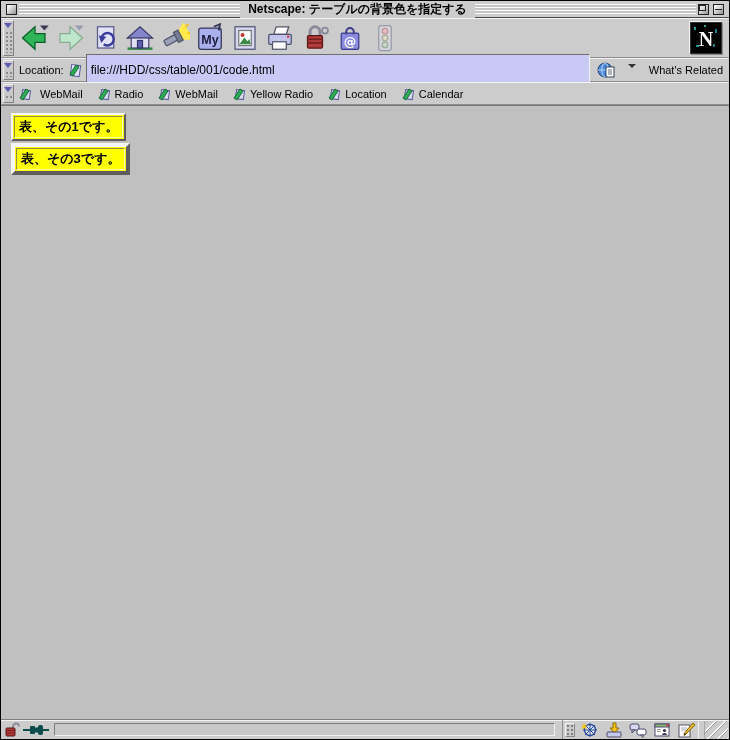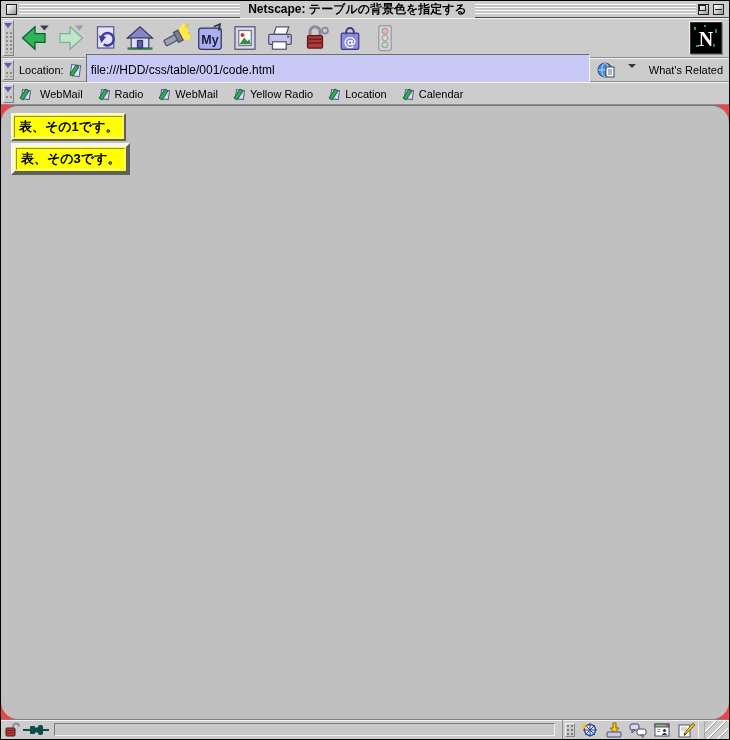--- a/index.html
+++ b/index.html
@@ -70,21 +70,21 @@
   }
   .wr-caret{width:0;height:0;border-left:4px solid transparent;border-right:4px solid transparent;
     border-top:4px solid #333;margin:-8px 1px 0 0;}
   
   .pt-item{display:flex;align-items:center;gap:4px;border:none;background:transparent;
     font-size:11px;padding:0;margin-right:15px;cursor:pointer;white-space:nowrap;}
   .pt-item:first-of-type{margin-left:2px;gap:8px;}
   
   .content{
     flex:1;background:#c0c0c0;border-top:1px solid #777;
-    padding:7px 0 0 10px;overflow:hidden;border-radius:17px;
+    padding:7px 0 0 10px;overflow:hidden;
   }
   .ht{display:table;margin-bottom:2px;background:#ffff00;
     border-style:solid;border-color:#f5f5f5 #5e5e5e #5e5e5e #f5f5f5;padding:1px;}
   .ht1{border-width:2px;}
   .ht2{border-width:3px;}
   .ht3{border-width:4px;}
   .ht .cell{border:1px solid;border-color:#8f8f3f #ffffb0 #ffffb0 #8f8f3f;
     padding:1px 4px;font-size:13px;font-weight:bold;white-space:nowrap;}
   
   .statusbar{

